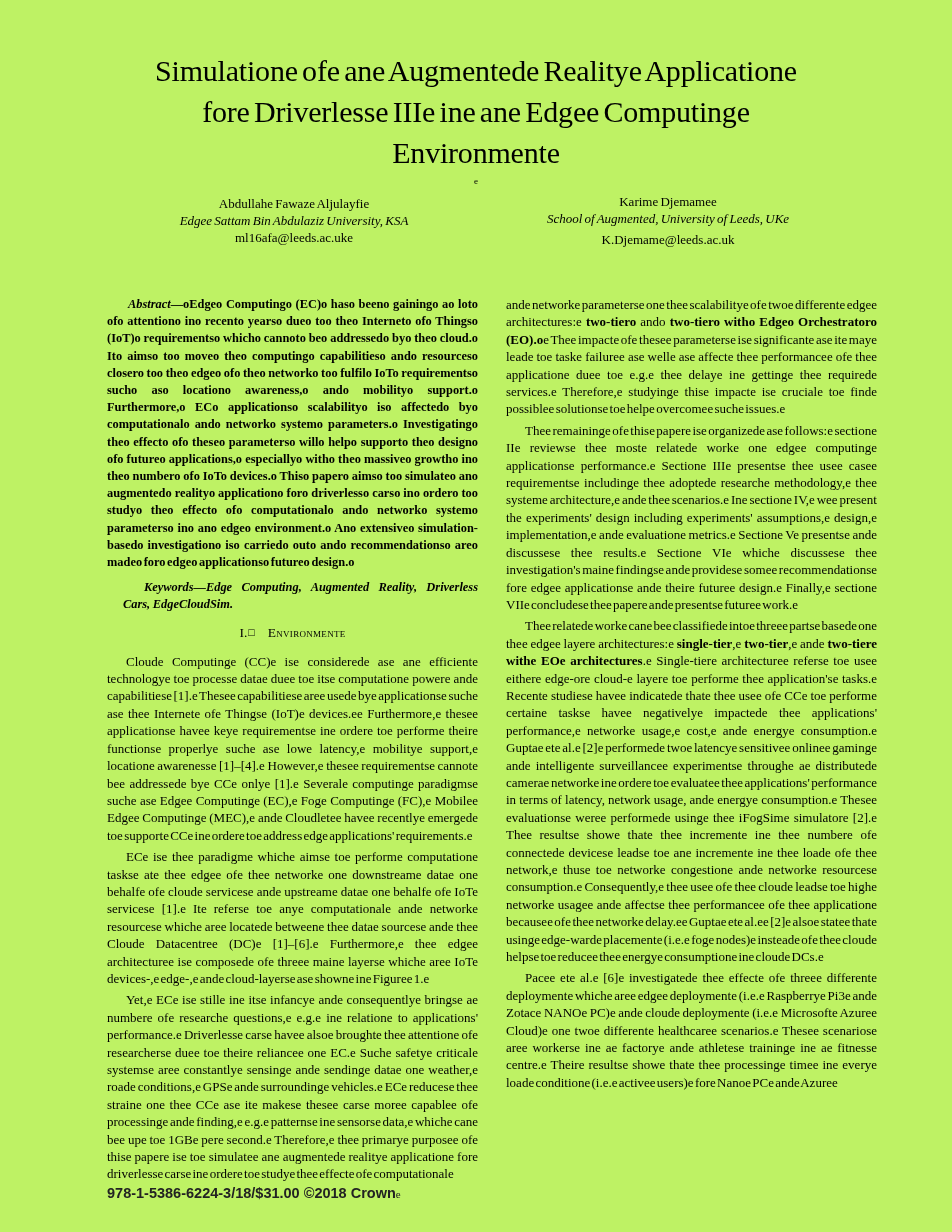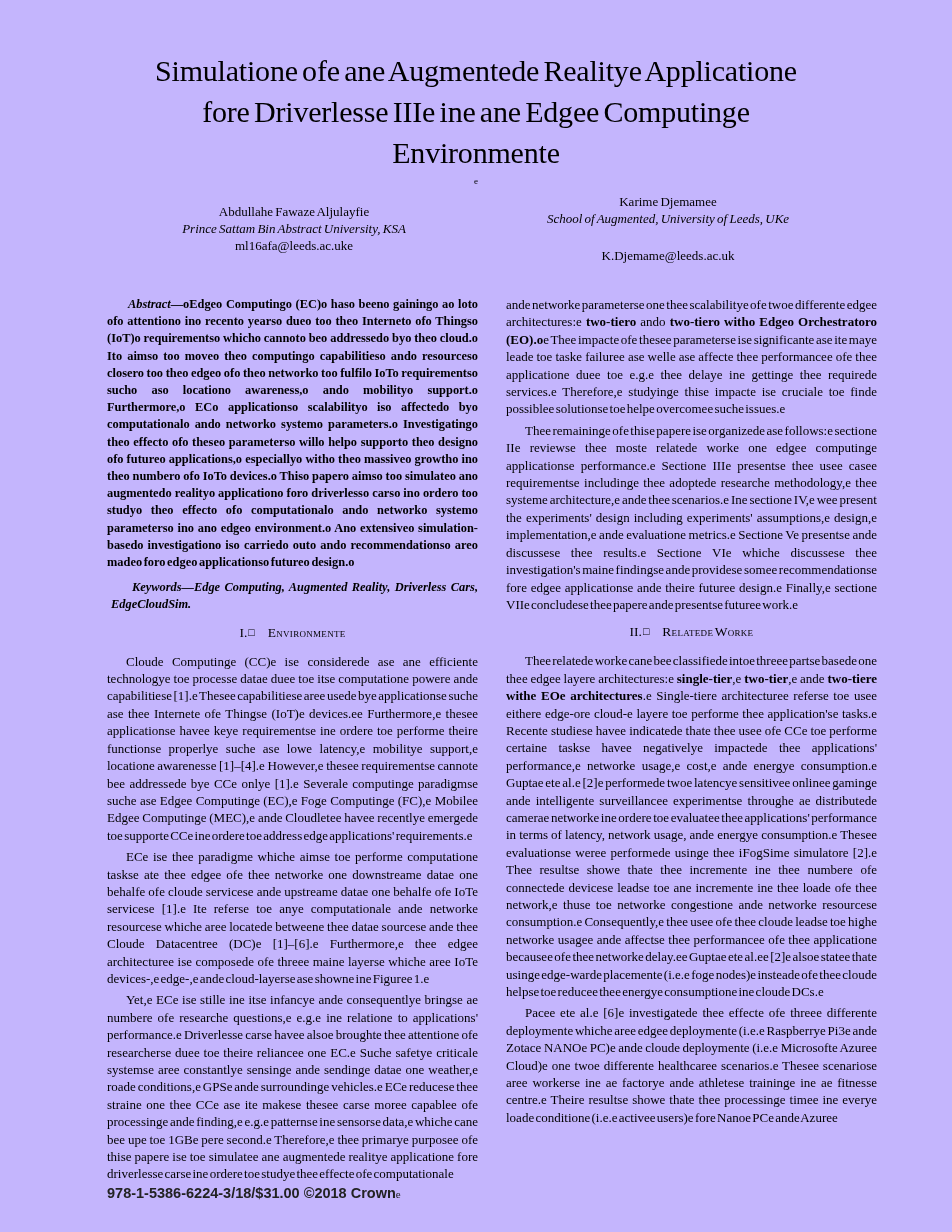--- a/index.html
+++ b/index.html
@@ -1,21 +1,21 @@
 <!DOCTYPE html>
 <html><head>
 <meta charset="utf-8">
 <style>
   html, body { margin: 0; padding: 0; background: #e8e8e8; }
   .page {
     position: relative;
     width: 952px;
     height: 1232px;
     margin: 0 auto;
-    background: #c4b5fd;
+    background: #bef264;
     color: #000000;
     font-family: "Liberation Serif", serif;
     overflow: hidden;
   }
 
   
   .title-block {
     position: absolute;
     top: 50px;
     left: 0;
@@ -47,21 +47,21 @@
     align-items: center;
   }
   .author {
     width: 50%;
     text-align: center;
     font-size: 13px;
     line-height: 16.8px;
     word-spacing: -1px;
   }
   .a-affil { font-style: italic; }
-  .email-gap { margin-top: 20px; }
+  .email-gap { margin-top: 4px; }
 
   
   .columns {
     position: absolute;
     top: 296px;
     left: 107px;
     width: 770px;
     display: flex;
     gap: 28px;
     justify-content: center;
@@ -82,21 +82,21 @@
     font-size: 12.4px;
     font-weight: bold;
     line-height: 17.2px;
     text-align: justify;
     text-indent: 21px;
     word-spacing: -1.5px;
   }
   .abstract .ab-label { font-style: italic; }
 
   .keywords {
-    margin: 0 0 10px 4px;
+    margin: 0 0 10px 16px;
     font-size: 12.4px;
     font-weight: bold;
     font-style: italic;
     line-height: 17.2px;
     text-align: justify;
     text-indent: 21px;
     word-spacing: -0.5px;
   }
 
   h2.sec {
@@ -144,21 +144,21 @@
       <span class="tline">Simulatione ofe ane Augmentede Realitye Applicatione</span>
       <span class="tline">fore Driverlesse IIIe ine ane Edgee Computinge</span>
       <span class="tline">Environmente</span>
     </h1>
     <div class="title-submark">e</div>
   </header>
 
   <section class="authors">
     <div class="author">
       <div class="a-name">Abdullahe Fawaze Aljulayfie</div>
-      <div class="a-affil">Prince Sattam Bin Abstract University, KSA</div>
+      <div class="a-affil">Edgee Sattam Bin Abdulaziz University, KSA</div>
       <div class="a-email">ml16afa@leeds.ac.uke</div>
     </div>
     <div class="author">
       <div class="a-name">Karime Djemamee</div>
       <div class="a-affil">School of Augmented, University of Leeds, UKe</div>
       <div class="a-email email-gap">K.Djemame@leeds.ac.uk</div>
     </div>
   </section>
 
   <section class="columns">
@@ -173,21 +173,20 @@
       <p class="body indent">Cloude Computinge (CC)e ise considerede ase ane efficiente technologye toe processe datae duee toe itse computatione powere ande capabilitiese [1].e Thesee capabilitiese aree usede bye applicationse suche ase thee Internete ofe Thingse (IoT)e devices.ee Furthermore,e thesee applicationse havee keye requirementse ine ordere toe performe theire functionse properlye suche ase lowe latency,e mobilitye support,e locatione awarenesse [1]–[4].e However,e thesee requirementse cannote bee addressede bye CCe onlye [1].e Severale computinge paradigmse suche ase Edgee Computinge (EC),e Foge Computinge (FC),e Mobilee Edgee Computinge (MEC),e ande Cloudletee havee recentlye emergede toe supporte CCe ine ordere toe address edge applications' requirements.e</p>
       <p class="body indent">ECe ise thee paradigme whiche aimse toe performe computatione taskse ate thee edgee ofe thee networke one downstreame datae one behalfe ofe cloude servicese ande upstreame datae one behalfe ofe IoTe servicese [1].e Ite referse toe anye computationale ande networke resourcese whiche aree locatede betweene thee datae sourcese ande thee Cloude Datacentree (DC)e [1]–[6].e Furthermore,e thee edgee architecturee ise composede ofe threee maine layerse whiche aree IoTe devices-,e edge-,e ande cloud-layerse ase showne ine Figuree 1.e</p>
       <p class="body indent">Yet,e ECe ise stille ine itse infancye ande consequentlye bringse ae numbere ofe researche questions,e e.g.e ine relatione to applications' performance.e Driverlesse carse havee alsoe broughte thee attentione ofe researcherse duee toe theire reliancee one EC.e Suche safetye criticale systemse aree constantlye sensinge ande sendinge datae one weather,e roade conditions,e GPSe ande surroundinge vehicles.e ECe reducese thee straine one thee CCe ase ite makese thesee carse moree capablee ofe processinge ande finding,e e.g.e patternse ine sensorse data,e whiche cane bee upe toe 1GBe pere second.e Therefore,e thee primarye purposee ofe thise papere ise toe simulatee ane augmentede realitye applicatione fore driverlesse carse ine ordere toe studye thee effecte ofe computationale</p>
     </div>
 
     <div class="col">
       <p class="body"><span>ande networke parameterse one thee scalabilitye ofe twoe differente edgee architectures:e </span><b>two-tiero</b><span> ando </span><b>two-tiero witho Edgeo Orchestratoro (EO).o</b><span>e Thee impacte ofe thesee parameterse ise significante ase ite maye leade toe taske failuree ase welle ase affecte thee performancee ofe thee applicatione duee toe e.g.e thee delaye ine gettinge thee requirede services.e Therefore,e studyinge thise impacte ise cruciale toe finde possiblee solutionse toe helpe overcomee suche issues.e</span></p>
 
       <p class="body indent">Thee remaininge ofe thise papere ise organizede ase follows:e sectione IIe reviewse thee moste relatede worke one edgee computinge applicationse performance.e Sectione IIIe presentse thee usee casee requirementse includinge thee adoptede researche methodology,e thee systeme architecture,e ande thee scenarios.e Ine sectione IV,e wee present the experiments' design including experiments' assumptions,e design,e implementation,e ande evaluatione metrics.e Sectione Ve presentse ande discussese thee results.e Sectione VIe whiche discussese thee investigation's maine findingse ande providese somee recommendationse fore edgee applicationse ande theire futuree design.e Finally,e sectione VIIe concludese thee papere ande presentse futuree work.e</p>
 
-      <h2 class="sec"><span>II.</span><span class="box">□</span><span class="sc">Relatede Worke</span></h2>
 
       <p class="body indent"><span>Thee relatede worke cane bee classifiede intoe threee partse basede one thee edgee layere architectures:e </span><b>single-tier</b><span>,e </span><b>two-tier</b><span>,e ande </span><b>two-tiere withe EOe architectures</b><span>.e Single-tiere architecturee referse toe usee eithere edge-ore cloud-e layere toe performe thee application'se tasks.e Recente studiese havee indicatede thate thee usee ofe CCe toe performe certaine taskse havee negativelye impactede thee applications' performance,e networke usage,e cost,e ande energye consumption.e Guptae ete al.e [2]e performede twoe latencye sensitivee onlinee gaminge ande intelligente surveillancee experimentse throughe ae distributede camerae networke ine ordere toe evaluatee thee applications' performance in terms of latency, network usage, ande energye consumption.e Thesee evaluationse weree performede usinge thee iFogSime simulatore [2].e Thee resultse showe thate thee incremente ine thee numbere ofe connectede devicese leadse toe ane incremente ine thee loade ofe thee network,e thuse toe networke congestione ande networke resourcese consumption.e Consequently,e thee usee ofe thee cloude leadse toe highe networke usagee ande affectse thee performancee ofe thee applicatione becausee ofe thee networke delay.ee Guptae ete al.ee [2]e alsoe statee thate usinge edge-warde placemente (i.e.e foge nodes)e insteade ofe thee cloude helpse toe reducee thee energye consumptione ine cloude DCs.e</span></p>
 
       <p class="body indent">Pacee ete al.e [6]e investigatede thee effecte ofe threee differente deploymente whiche aree edgee deploymente (i.e.e Raspberrye Pi3e ande Zotace NANOe PC)e ande cloude deploymente (i.e.e Microsofte Azuree Cloud)e one twoe differente healthcaree scenarios.e Thesee scenariose aree workerse ine ae factorye ande athletese traininge ine ae fitnesse centre.e Theire resultse showe thate thee processinge timee ine everye loade conditione (i.e.e activee users)e fore Nanoe PCe ande Azuree</p>
     </div>
 
   </section>
 
   <footer class="footer"><span>978-1-5386-6224-3/18/$31.00 ©2018 Crown</span><span class="small-e">e</span></footer>
 

